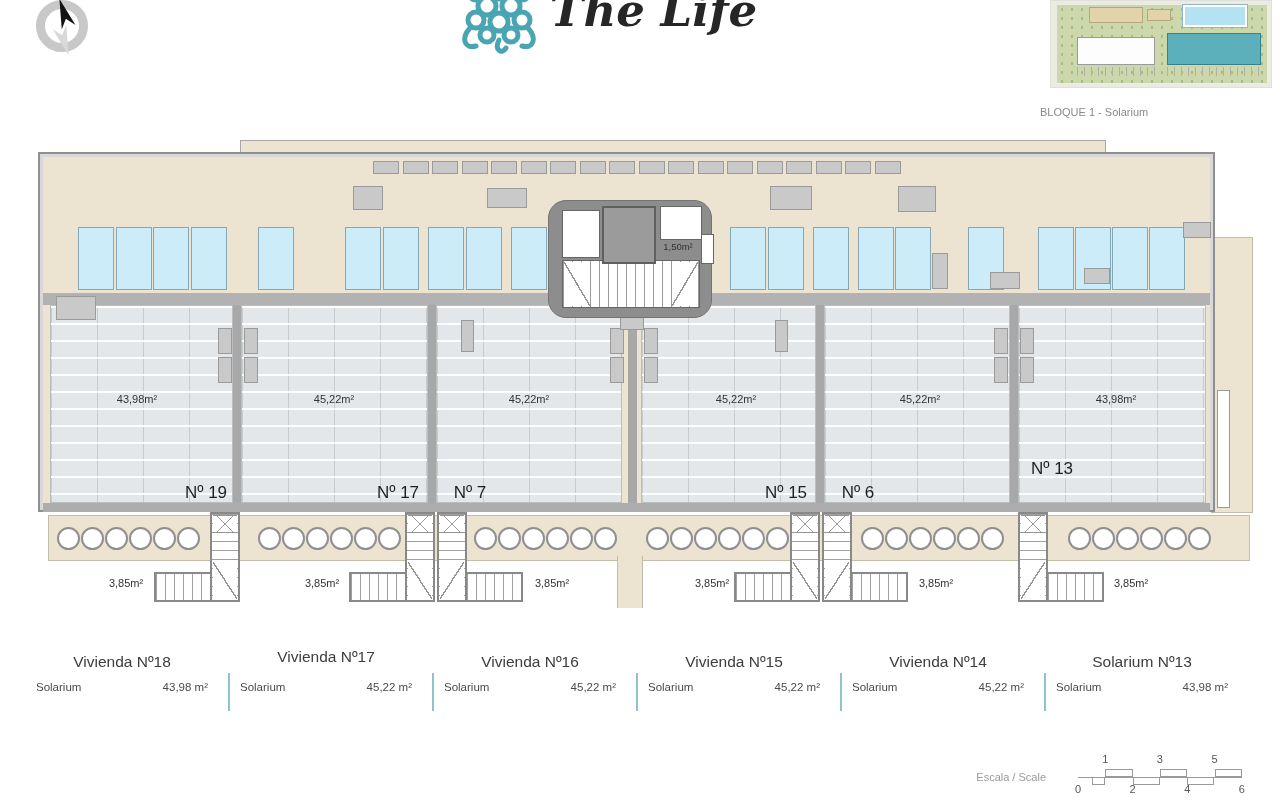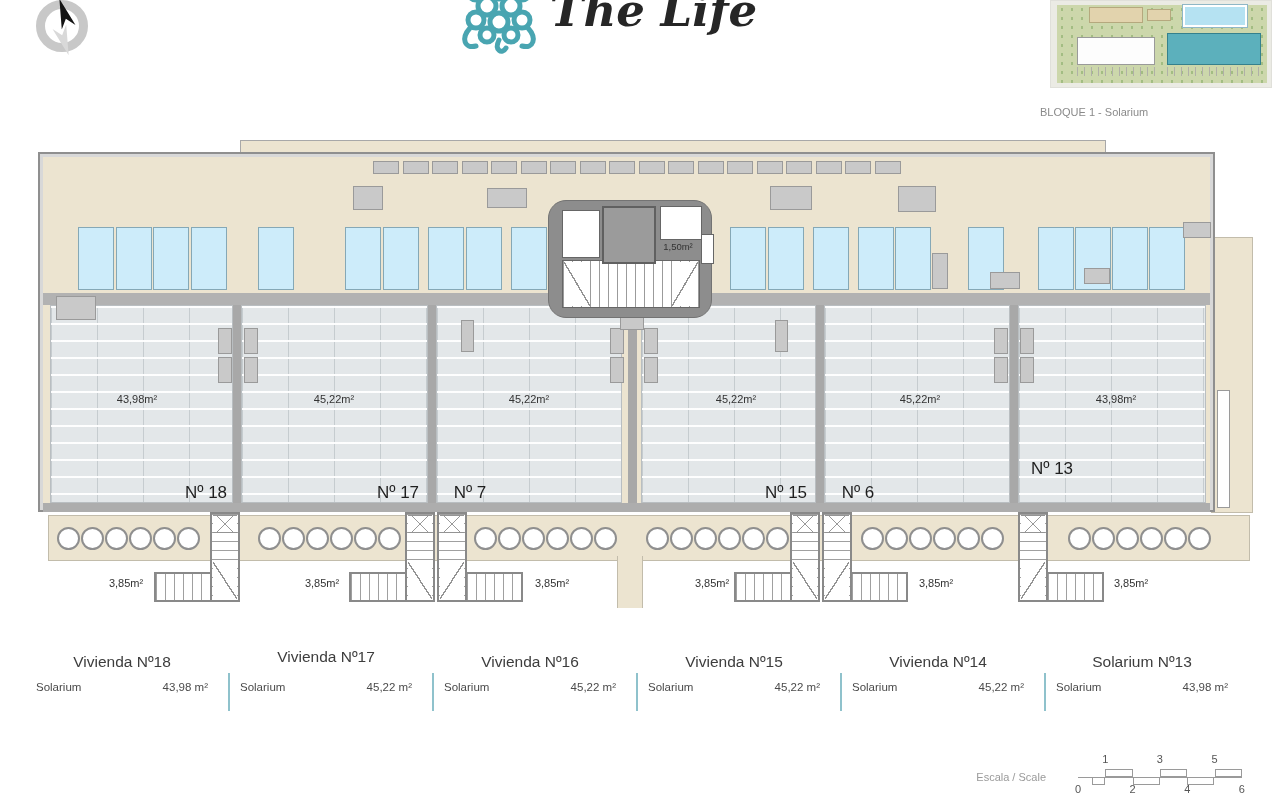--- a/index.html
+++ b/index.html
@@ -267,21 +267,21 @@
     <div class="abs xcell" style="left: 1021px; top: 515px; width: 24px; height: 18px; z-index: 4;"></div>
     <div class="abs diagr" style="left: 1021px; top: 562px; width: 24px; height: 37px; z-index: 4;"></div>
     <div class="abs run" style="left: 1046px; top: 572px; width: 58px; height: 30px; z-index: 3;"></div>
     <div class="abs small-label" style="left: 1131px; top: 577px; z-index: 7;">3,85m²</div>
     <div class="abs small-label" style="left: 137px; top: 393px; z-index: 7;">43,98m²</div>
     <div class="abs small-label" style="left: 334px; top: 393px; z-index: 7;">45,22m²</div>
     <div class="abs small-label" style="left: 529px; top: 393px; z-index: 7;">45,22m²</div>
     <div class="abs small-label" style="left: 736px; top: 393px; z-index: 7;">45,22m²</div>
     <div class="abs small-label" style="left: 920px; top: 393px; z-index: 7;">45,22m²</div>
     <div class="abs small-label" style="left: 1116px; top: 393px; z-index: 7;">43,98m²</div>
-    <div class="abs unitlabel" style="left: 206px; top: 483px; z-index: 7;">Nº 18</div>
+    <div class="abs unitlabel" style="left: 206px; top: 483px; z-index: 7;">Nº 19</div>
     <div class="abs unitlabel" style="left: 398px; top: 483px; z-index: 7;">Nº 17</div>
     <div class="abs unitlabel" style="left: 470px; top: 483px; z-index: 7;">Nº 7</div>
     <div class="abs unitlabel" style="left: 786px; top: 483px; z-index: 7;">Nº 15</div>
     <div class="abs unitlabel" style="left: 858px; top: 483px; z-index: 7;">Nº 6</div>
     <div class="abs unitlabel" style="left: 1052px; top: 459px; z-index: 7;">Nº 13</div>
     <div class="abs coltitle" style="left: 36px; top: 653px; width: 172px; z-index: 7;">Vivienda Nº18</div>
     <div class="abs rowlabel" style="left: 36px; top: 681px; z-index: 7;">Solarium</div>
     <div class="abs rowvalue" style="left: 36px; top: 681px; width: 172px; z-index: 7;">43,98 m²</div>
     <div class="abs coltitle" style="left: 240px; top: 632px; width: 172px; z-index: 7; margin-top: 16px;">Vivienda Nº17</div>
     <div class="abs rowlabel" style="left: 240px; top: 681px; z-index: 7;">Solarium</div>

